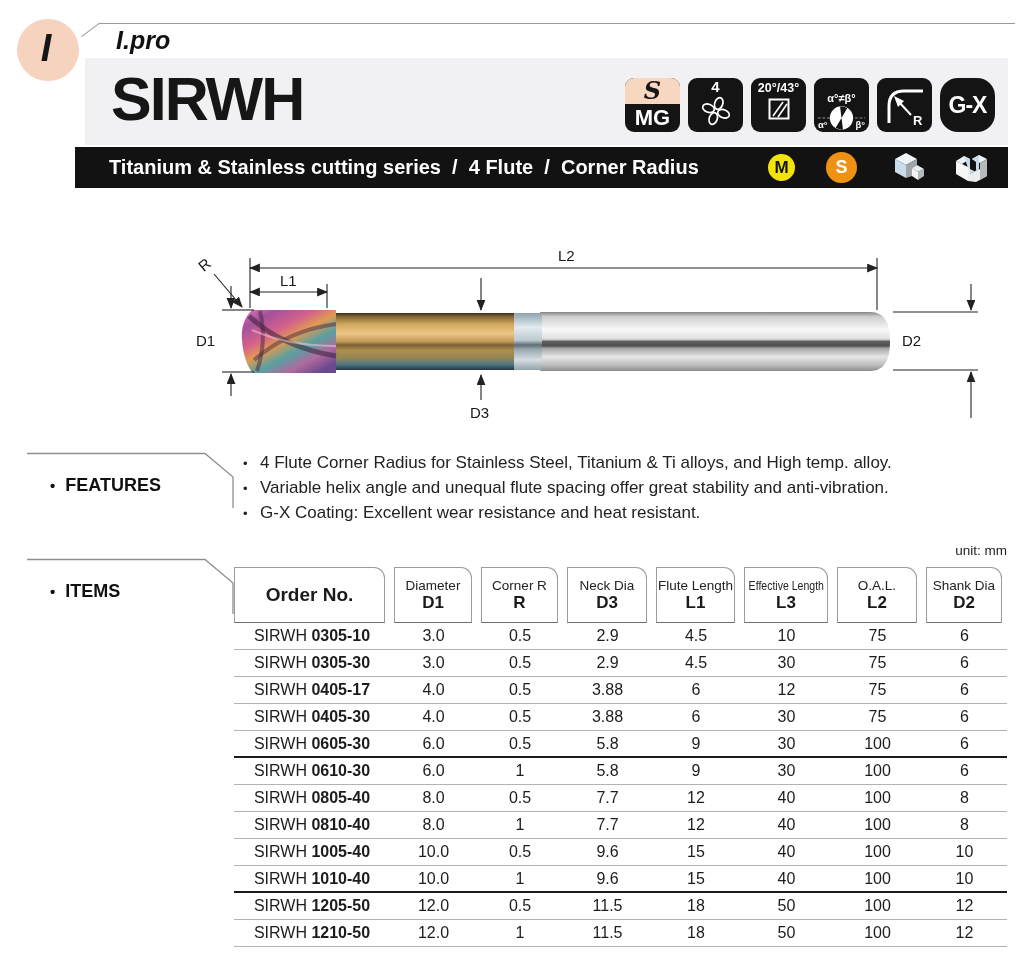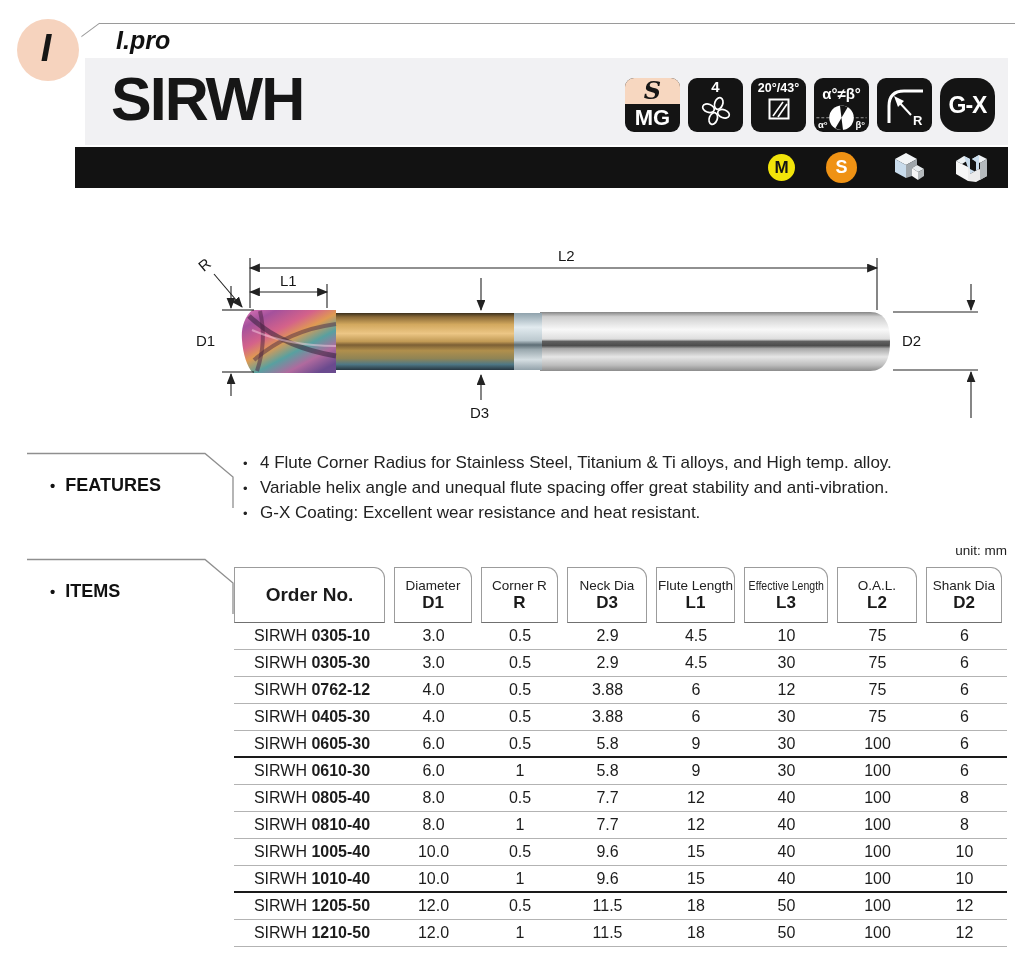--- a/index.html
+++ b/index.html
@@ -23,21 +23,21 @@
   
   .spec-icons { position:absolute; left:625px; top:78px; display:flex; gap:8px; z-index:2; }
   .spec-icon { position:relative; width:55px; height:54px; background:#141414; border-radius:9px;
                color:#fff; overflow:hidden; display:flex; flex-direction:column; align-items:center; }
   .smg-top { width:100%; height:26px; background:#f7d7c0; display:flex; align-items:center; justify-content:center; }
   .smg-top span { font:italic 700 24px "DejaVu Serif", serif; color:#161616; line-height:1; }
   .smg-bottom { width:100%; height:28px; display:flex; align-items:center; justify-content:center;
                 font-weight:700; font-size:22px; }
   .icon-flute .num { font-weight:700; font-size:15px; margin-top:1px; line-height:1.1; }
   .icon-angle .lbl { font-weight:700; font-size:12.5px; margin-top:4px; line-height:1.1; }
-  .icon-neq .lbl-top { font-weight:700; font-size:15px; margin-top:8px; line-height:1.1; }
+  .icon-neq .lbl-top { font-weight:700; font-size:11px; margin-top:14px; line-height:1.1; }
   .icon-neq .lbl-bot { position:absolute; bottom:2px; left:0; right:0; display:flex;
                        justify-content:space-between; padding:0 4px; font-size:9.5px; font-weight:700; }
   .icon-gx { align-items:center; justify-content:center;border-radius:18px; }
   .icon-gx span { font-weight:700; font-size:23px; letter-spacing:-1px; }
 
   
   .series-bar { position:absolute; left:75px; top:147px; width:933px; height:41px; background:#121212; }
   .series-bar .bar-title { position:absolute; left:34px; top:0; height:41px; display:flex; align-items:center;
                            color:#fff; font-weight:700; font-size:20px; }
   .badge-m { position:absolute; left:693px; top:7px; width:27px; height:27px; border-radius:50%;
@@ -152,20 +152,21 @@
         <polygon points="17,18 27,23 21,29" fill="#fff"></polygon>
         <text x="36" y="47" fill="#fff" font-size="13" font-weight="700">R</text>
       </svg>
     </div>
     <div class="spec-icon icon-gx">
       <span>G-X</span>
     </div>
   </div>
 
   <div class="series-bar">
+    <div class="bar-title">Titanium &amp; Stainless cutting series&nbsp; /&nbsp; 4 Flute&nbsp; /&nbsp; Corner Radius</div>
     <div class="badge-m">M</div>
     <div class="badge-s">S</div>
     <svg class="mill-icon shoulder" width="40" height="36" viewBox="0 0 40 36">
       <polygon points="7,9 18,3 29,9 18,15" fill="#f2f5f7"></polygon>
       <polygon points="7,9 7,22 18,28 18,15" fill="#c9dcec"></polygon>
       <polygon points="18,15 29,9 29,15 24,18 24,26 18,28" fill="#9fa6ab"></polygon>
       <polygon points="24,18 29,15 36,19 30,22" fill="#e8edf0"></polygon>
       <polygon points="24,18 24,26 30,30 30,22" fill="#f5f5f5"></polygon>
       <polygon points="30,22 36,19 36,26 30,30" fill="#b5babd"></polygon>
     </svg>
@@ -371,21 +372,21 @@
           <div class="tcell cw2">0.5</div>
           <div class="tcell cw3">2.9</div>
           <div class="tcell cw4">4.5</div>
           <div class="tcell cw5">30</div>
           <div class="tcell cw6">75</div>
           <div class="tcell cw7">6</div>
         </div>
         <div class="trow">
       <div class="tcell order cw0">
         <span class="order-prefix">SIRWH </span>
-        <span class="order-code">0762-12</span>
+        <span class="order-code">0405-17</span>
       </div>
     <div class="tcell cw1">4.0</div>
           <div class="tcell cw2">0.5</div>
           <div class="tcell cw3">3.88</div>
           <div class="tcell cw4">6</div>
           <div class="tcell cw5">12</div>
           <div class="tcell cw6">75</div>
           <div class="tcell cw7">6</div>
         </div>
         <div class="trow">

